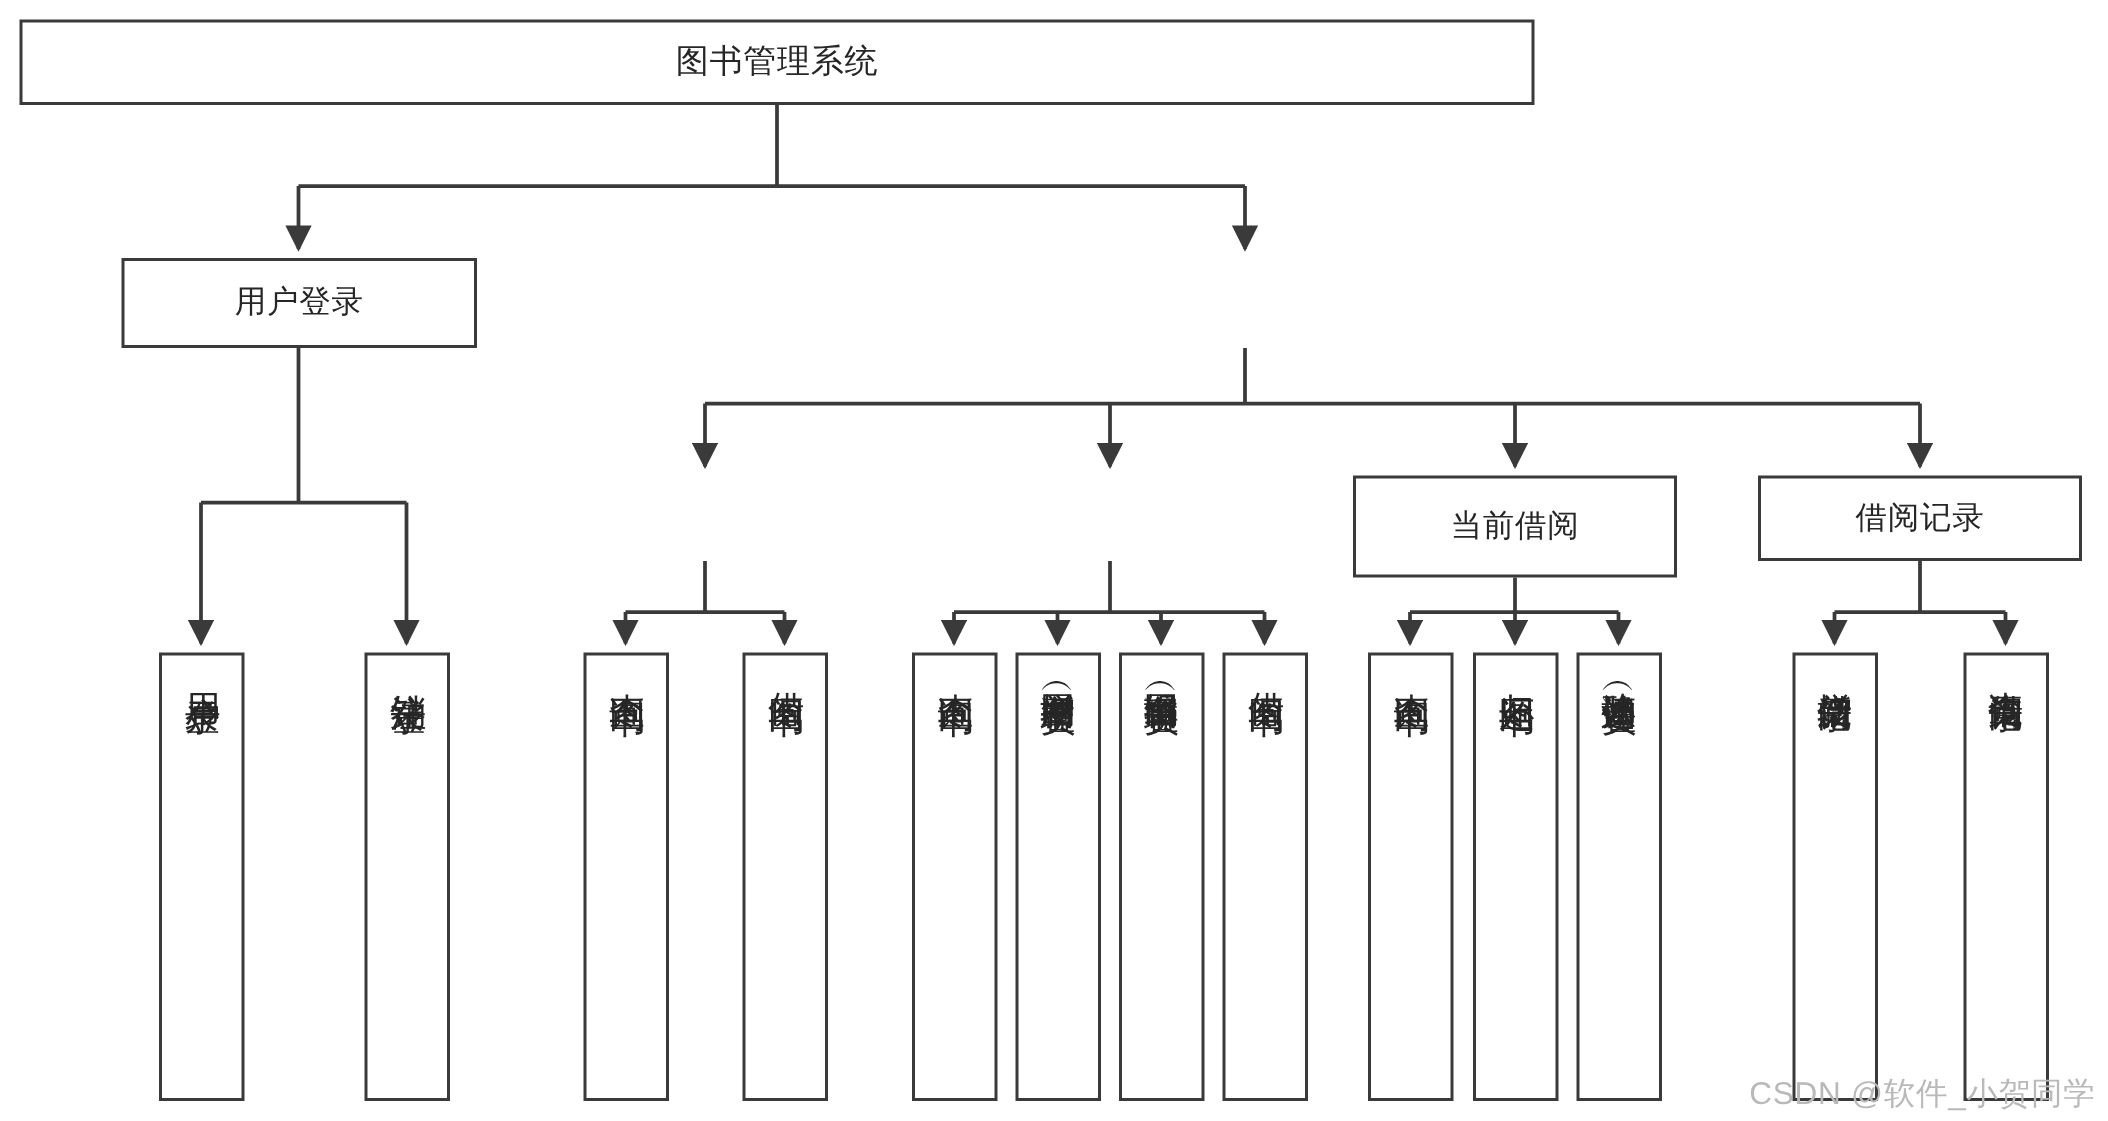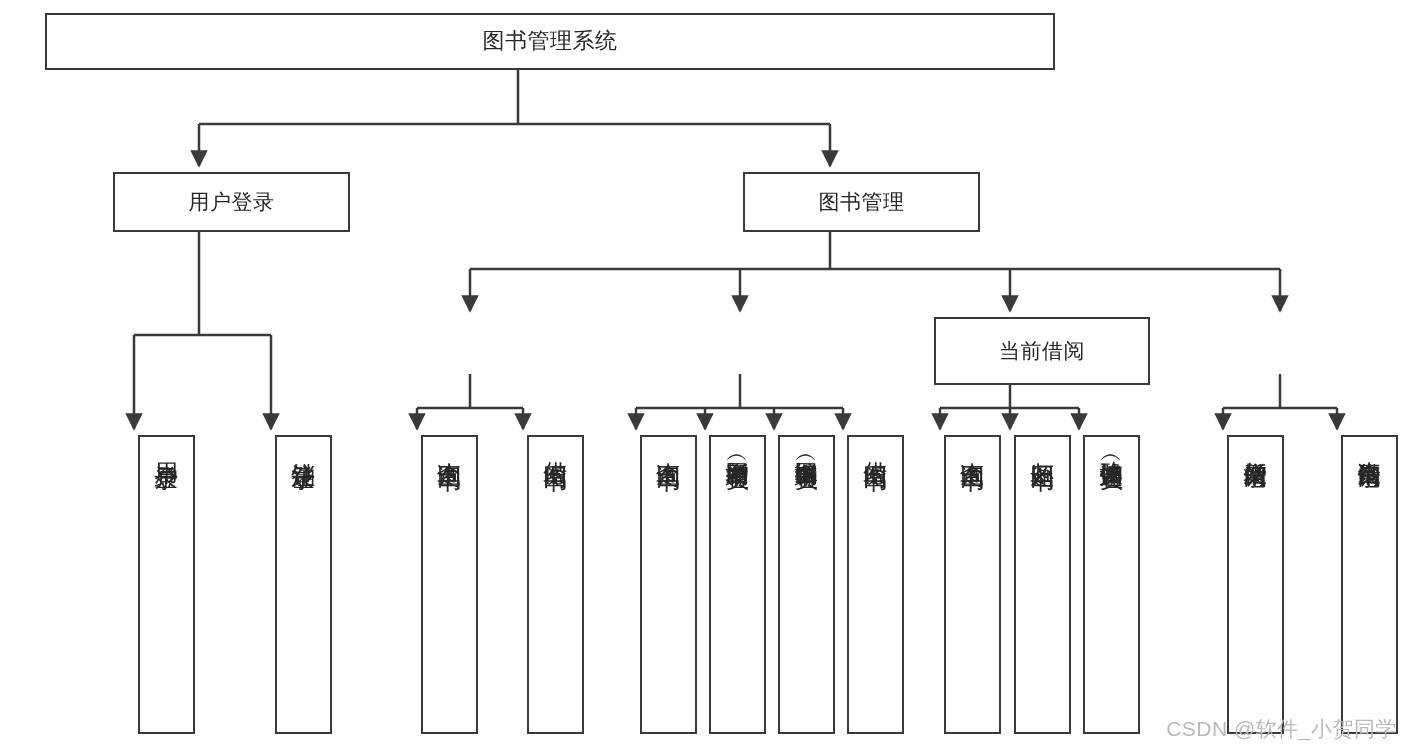--- a/index.html
+++ b/index.html
@@ -15,21 +15,20 @@
 
   .node{
     position:absolute;
     box-sizing:border-box;
     background:#ffffff;
     border:2.5px solid #3a3a3a;
     display:flex;
     align-items:center;
     justify-content:center;
     color:#262626;
-    margin-left:32px;
   }
   .node .lbl{
     display:block;
     text-align:center;
     white-space:nowrap;
     letter-spacing:0.5px;
   }
   .node.h .lbl{font-size:21px;line-height:1.1;}
   .node.root .lbl{font-size:22px;}
 
@@ -118,30 +117,30 @@
   </svg>
 
   <div class="node h root" style="left:13px;top:13px;width:1010px;height:57px;">
     <span class="lbl">图书管理系统</span>
   </div>
 
   <div class="node h" style="left:81px;top:172px;width:237px;height:60px;">
     <span class="lbl">用户登录</span>
   </div>
 
-  <div class="node h" style="left:711px;top:172px;width:237px;height:60px;">
-    <span class="lbl">图书管理</span>
-  </div>
 
 
 
   <div class="node h" style="left:902px;top:317px;width:216px;height:68px;">
     <span class="lbl">当前借阅</span>
   </div>
 
+  <div class="node h" style="left:1172px;top:317px;width:216px;height:57px;">
+    <span class="lbl">借阅记录</span>
+  </div>
 
   <div class="node v" style="left:106px;top:435px;width:57px;height:299px;">
     <span class="lbl">用户登录</span>
   </div>
 
   <div class="node v" style="left:243px;top:435px;width:57px;height:299px;">
     <span class="lbl">注销登录</span>
   </div>
 
   <div class="node v" style="left:389px;top:435px;width:57px;height:299px;">

